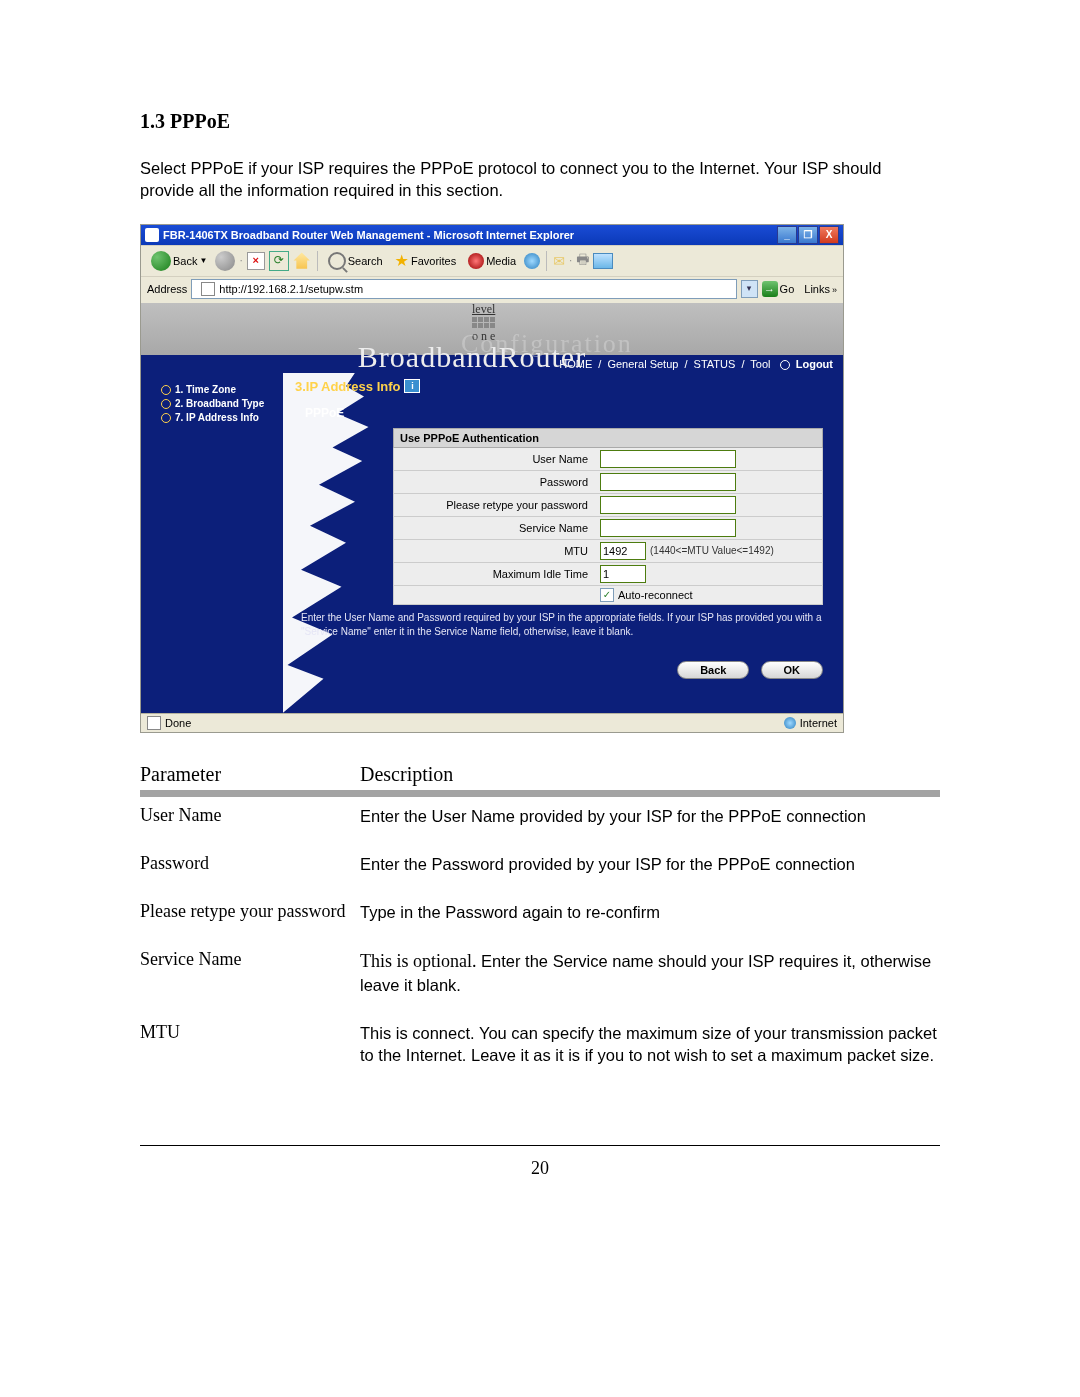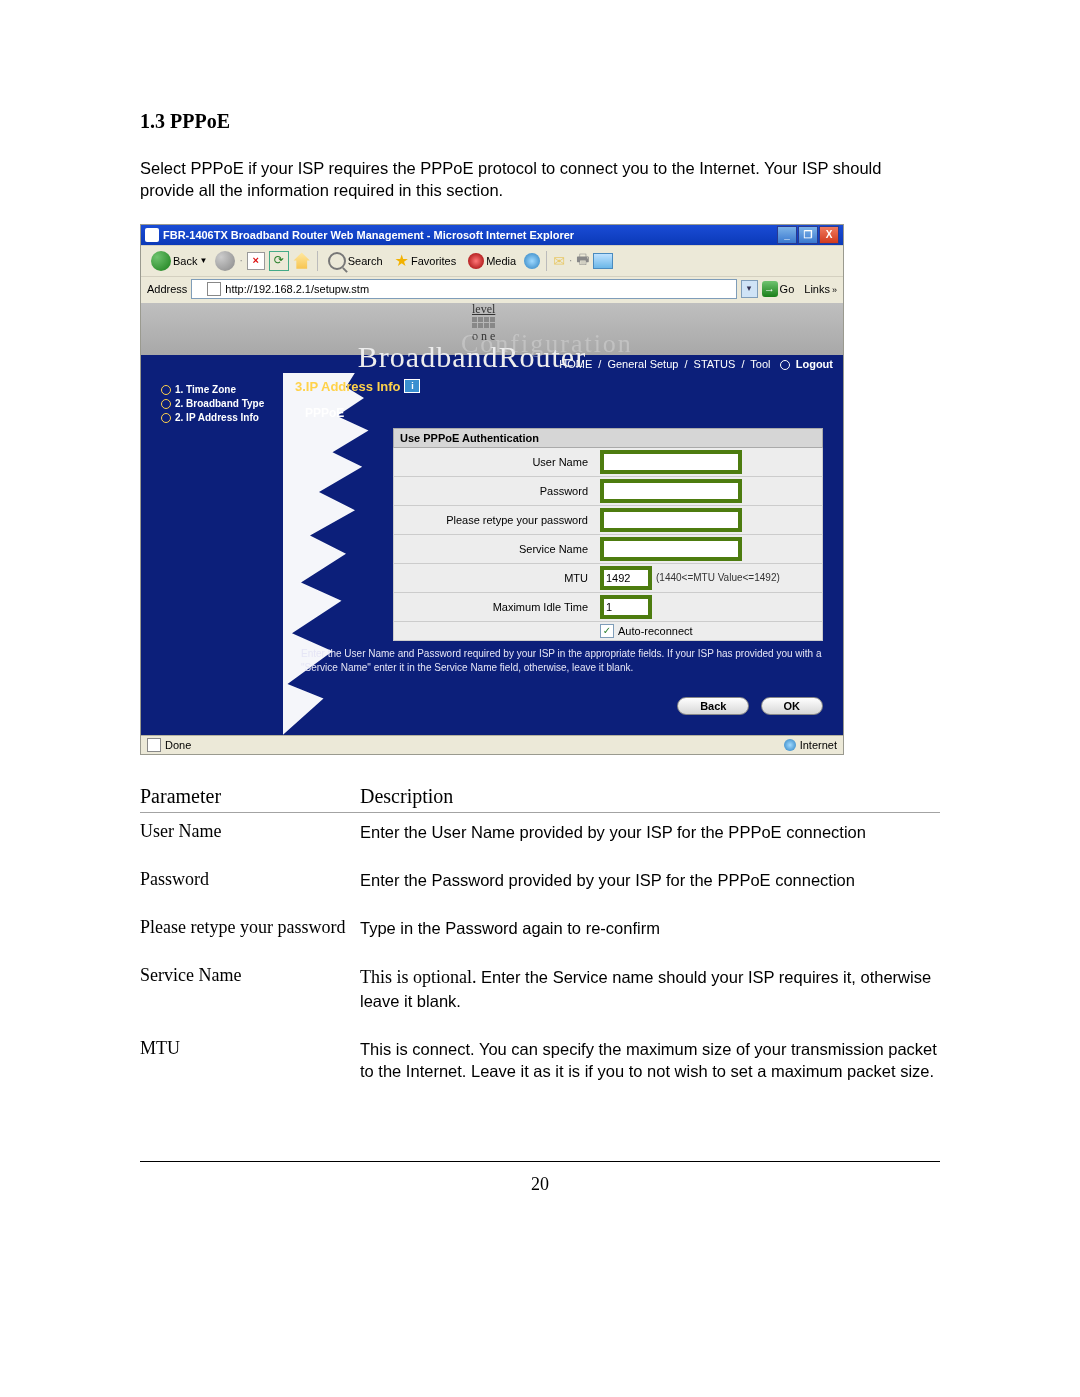--- a/index.html
+++ b/index.html
@@ -165,21 +165,21 @@
     display: flex;
     align-items: center;
     padding: 2px 6px 4px 6px;
     gap: 4px;
     border-top: 1px solid #d4d0c0;
   }
   .addr-input {
     flex:1;
     background:#fff;
     border:1px solid #7f9db9;
-    padding: 1px 15px;
+    padding: 1px 9px;
     height: 16px;
     display:flex;
     align-items:center;
     gap:4px;
   }
   .page-doc-icon {
     width:12px;height:12px;
     border:1px solid #888;
     background:#fff;
     display:inline-block;
@@ -363,21 +363,21 @@
     padding: 3px 8px 3px 4px;
   }
   .form-field {
     flex:1;
     padding: 2px 4px;
     display:flex;
     align-items:center;
     gap:4px;
   }
   .txt {
-    border:4px solid #4d7c0f;
+    border:1px solid #4d7c0f;
     background:#fff;
     height:16px;
     font-size:11px;
     padding:0 2px;
   }
   .txt.wide { width: 130px;}
   .txt.narrow { width: 40px;}
   .hint { font-size:10px; color:#333; }
   .checkbox {
     width:12px;height:12px;border:1px solid #7f9db9;background:#fff;
@@ -430,21 +430,21 @@
     width: 100%;
     border-collapse: collapse;
     font-family: "Times New Roman", serif;
     font-size: 18px;
   }
   .param-table th {
     text-align:left;
     font-weight:normal;
     font-size:20px;
     padding: 4px 0;
-    border-bottom: 1px solid #a3a3a3;
+    border-bottom: 7px solid #a3a3a3;
   }
   .param-table td {
     vertical-align: top;
     padding: 8px 0 18px 0;
   }
   .param-table td.pcol { width: 220px; }
   .param-table td .desc {
     font-family: Arial, sans-serif;
     font-size: 16.5px;
     line-height:1.35;
@@ -570,21 +570,21 @@
           <div class="item">
             <span class="obul"></span>
             <span>1. Time Zone</span>
           </div>
           <div class="item">
             <span class="obul"></span>
             <span>2. Broadband Type</span>
           </div>
           <div class="item">
             <span class="obul"></span>
-            <span>2. IP Address Info</span>
+            <span>7. IP Address Info</span>
           </div>
         </div>
 
         <div class="content">
           <div class="rough-edge"></div>
           <div class="content-inner">
             <div class="section-title">
               <span>3.IP Address Info</span>
               <span class="help-badge">i</span>
             </div>

